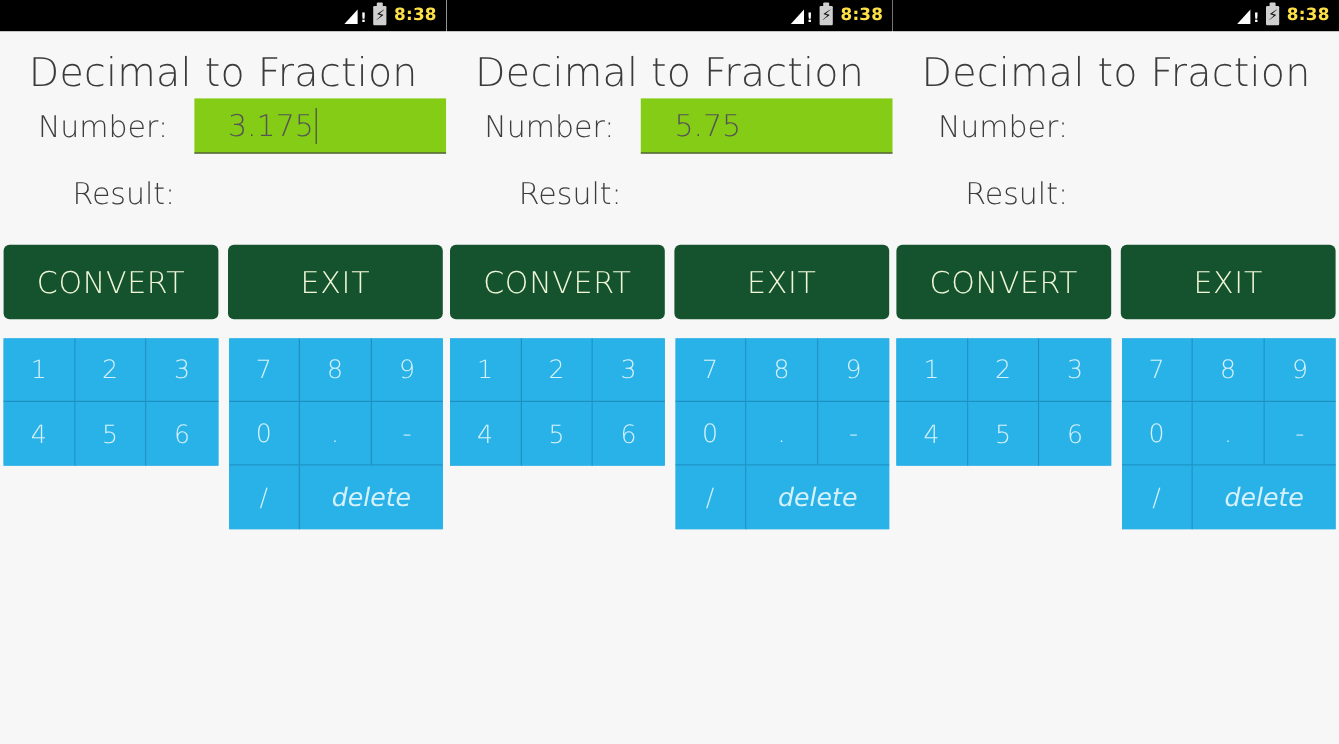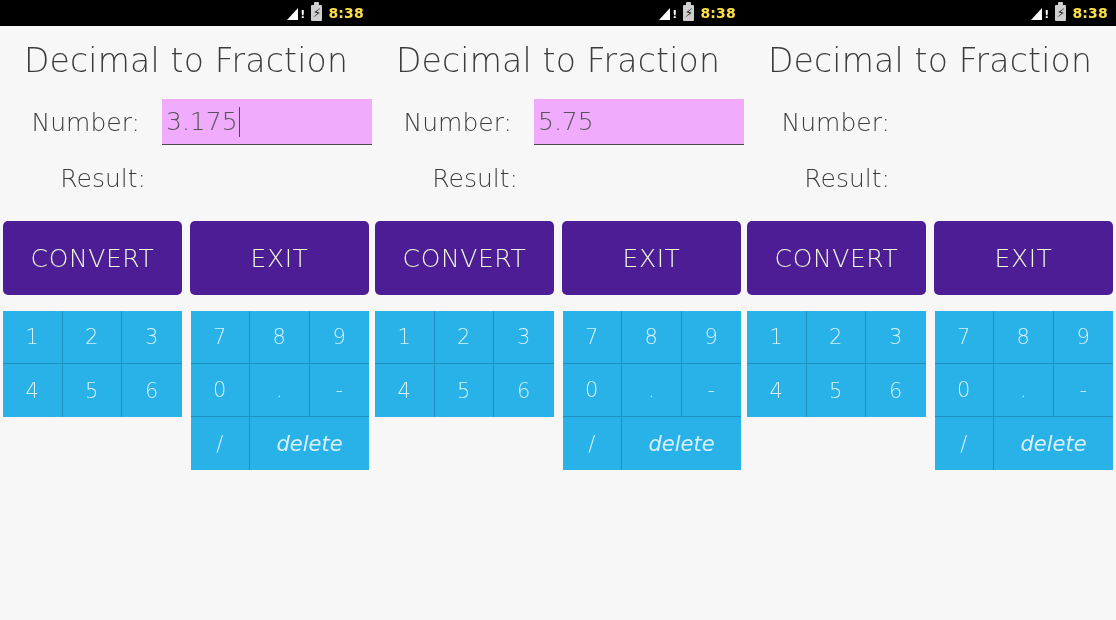--- a/index.html
+++ b/index.html
@@ -59,58 +59,58 @@
     text-align:center;
     font-size:33px;
     font-weight:300;
     color:#3b3b3b;
     padding-top:15px;
     letter-spacing:0.2px;
     font-family:"DejaVu Sans", sans-serif;
   }
 
   
-  .form { margin-top:19px; }
+  .form { margin-top:2px; }
   .row { display:flex; align-items:center; height:46px; }
   .row + .row { margin-top:10px; }
   .row-label {
     width:168px; text-align:right; padding-right:22px;
     font-size:25px; font-weight:300; color:#3d3d3d;
     white-space:nowrap;
   }
   .row-field {
     position:relative;
     flex:1 0 auto;
     width:210px;
     height:46px;
-    background:#f0abfc;
+    background:#84cc16;
     border-bottom:1.5px solid #4a4a4a;
     display:flex; align-items:center;
-    padding-left:4px;
+    padding-left:28px;
     font-size:25px; font-weight:300; color:#555;
     white-space:nowrap;
   }
   .row-field.has-caret .caret {
     display:inline-block;
     width:1.5px; height:30px;
     background:#4a4a4a;
     margin-left:1px;
   }
   .caret { display:none; }
 
   
   .actions {
     display:flex; gap:8px;
     margin-top:20px;
     padding:0 3px;
   }
   .btn {
     flex:1 1 0;
-    height:74px;
-    background:#4c1d95;
+    height:62px;
+    background:#14532d;
     border:none; border-radius:5px;
     color:#f0f7d8;
     font-size:25px; font-weight:300;
     font-family:"DejaVu Sans", sans-serif;
     letter-spacing:0.6px;
     cursor:pointer;
     display:flex; align-items:center; justify-content:center;
   }
 
   

